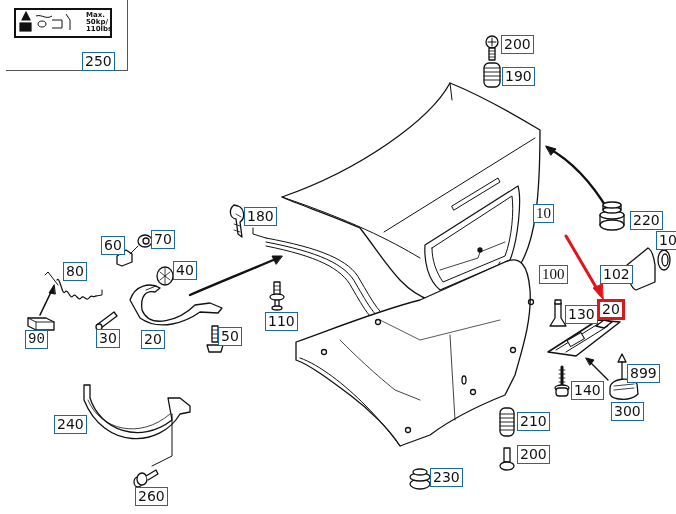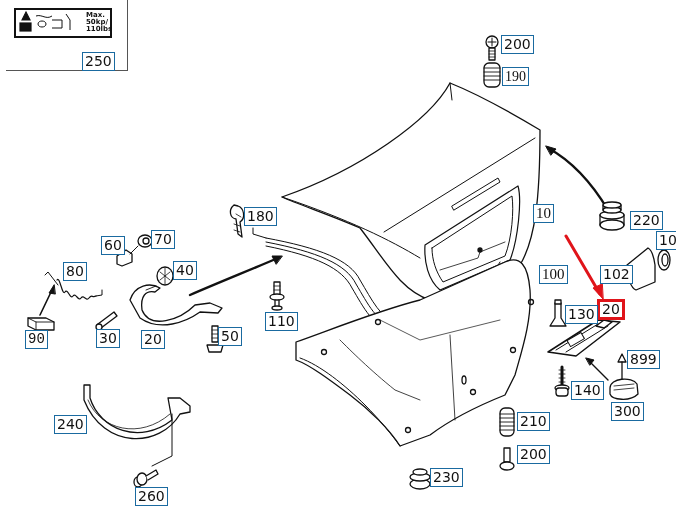--- a/index.html
+++ b/index.html
@@ -239,29 +239,29 @@
     <div class="sign-text">
       <div>Max.</div>
       <div>50kp/</div>
       <div>110lbs</div>
     </div>
   </div>
 </div>
 
 <div class="callout" style="left:42px;top:52px;margin-left:40px;">250</div>
 <div class="callout" style="left:501px;top:35px;">200</div>
-<div class="callout" style="left:502px;top:67px;font-family:Liberation Serif, serif;">190</div>
+<div class="callout" style="left:502px;top:67px;">190</div>
 <div class="callout serif" style="left:533px;top:204px;">10</div>
 <div class="callout" style="left:630px;top:211px;">220</div>
 <div class="callout" style="left:656px;top:231px;">105</div>
 <div class="callout" style="left:600px;top:265px;">102</div>
 <div class="callout serif" style="left:539px;top:265px;">100</div>
 <div class="callout selected" style="left:597px;top:299px;">20</div>
 <div class="callout" style="left:565px;top:305px;">130</div>
-<div class="callout" style="left:627px;top:350px;text-align:right;">899</div>
+<div class="callout" style="left:627px;top:364px;text-align:right;">899</div>
 <div class="callout" style="left:571px;top:381px;">140</div>
 <div class="callout" style="left:611px;top:402px;">300</div>
 <div class="callout" style="left:517px;top:412px;">210</div>
 <div class="callout" style="left:517px;top:445px;">200</div>
 <div class="callout" style="left:430px;top:468px;">230</div>
 <div class="callout" style="left:244px;top:207px;">180</div>
 <div class="callout" style="left:265px;top:312px;">110</div>
 <div class="callout" style="left:101px;top:236px;">60</div>
 <div class="callout" style="left:151px;top:230px;">70</div>
 <div class="callout" style="left:63px;top:262px;">80</div>

